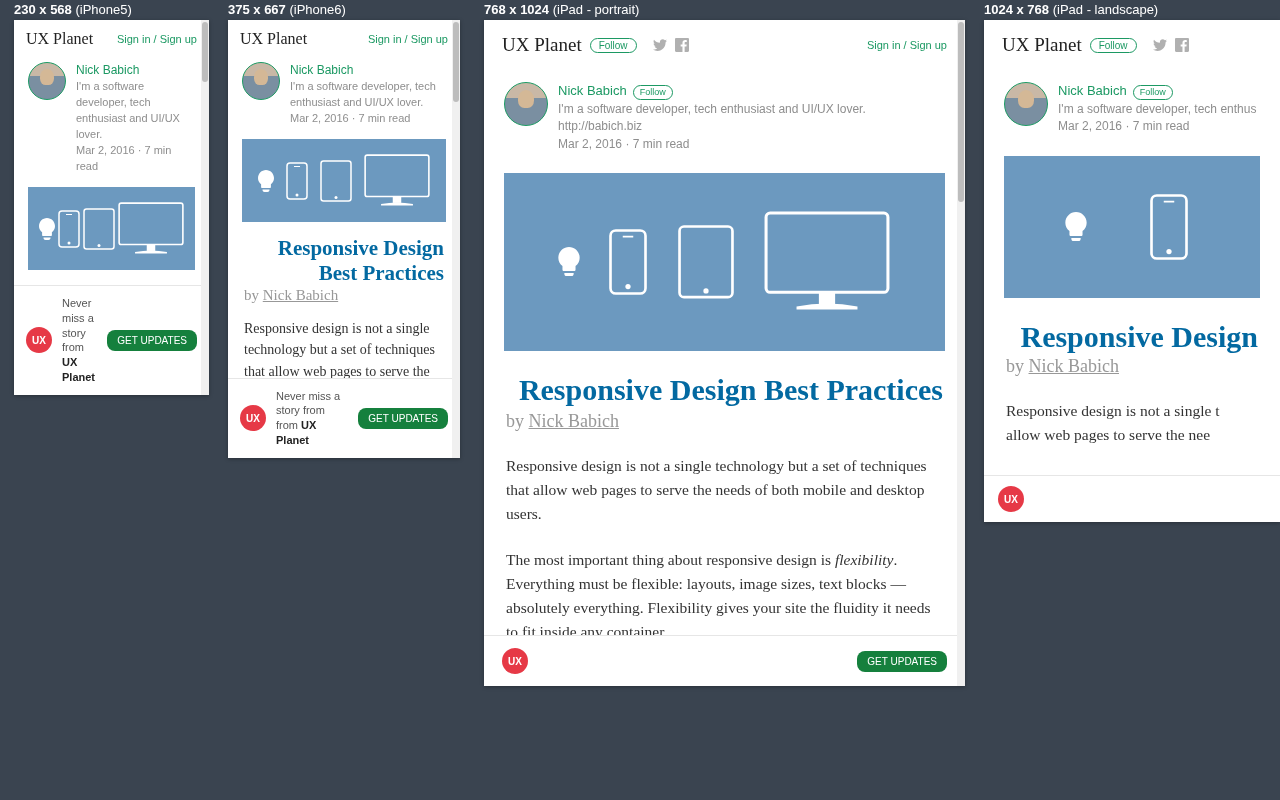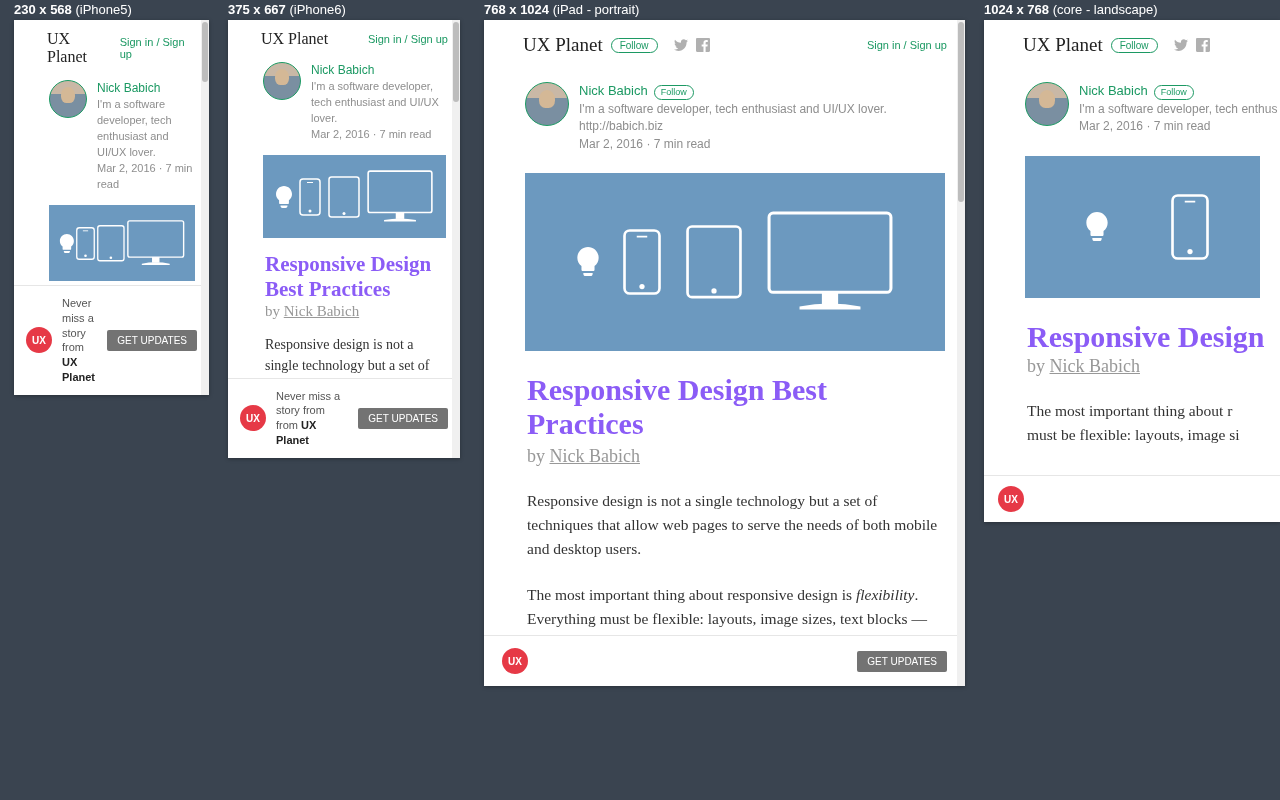--- a/index.html
+++ b/index.html
@@ -9,21 +9,20 @@
     width: 1280px;
     height: 800px;
     overflow: hidden;
     position: relative;
   }
   .viewport {
     position: absolute;
     background: #fff;
     overflow: hidden;
     box-shadow: 0 1px 4px rgba(0,0,0,0.3);
-    padding-left: 21px;
   }
   .vp-label {
     position: absolute;
     color: #fff;
     font-size: 13px;
     font-weight: bold;
     font-family: Arial, sans-serif;
     top: 2px;
   }
   .vp-label .dim { font-weight: bold; }
@@ -114,23 +113,24 @@
   .hero .bulb { width: 18px; }
   .hero .phone { width: 24px; }
   .hero .tablet { width: 34px; }
   .hero .monitor { width: 68px; }
 
   .article-body { padding: 14px 16px; }
   .title {
     font-family: Georgia, 'Times New Roman', serif;
     font-size: 22px;
     font-weight: bold;
-    color: #8b5cf6;
+    color: #0369a1;
     line-height: 1.15;
     margin-bottom: 2px;
+    text-align: right;
   }
   .byline {
     font-family: Georgia, serif;
     font-size: 15px;
     color: #989898;
     margin-bottom: 14px;
   }
   .byline a { color: #989898; text-decoration: underline; cursor: pointer; }
   .para {
     font-family: Georgia, 'Times New Roman', serif;
@@ -160,26 +160,26 @@
     border-radius: 50%;
     display: flex;
     align-items: center;
     justify-content: center;
     flex-shrink: 0;
   }
   .footer-text { font-size: 11px; color: #555; line-height: 1.35; }
   .footer-text b { color: #222; }
   .footer-text .learn { color: #1c9963; cursor: pointer; }
   .updates-btn {
-    background: #737373;
+    background: #15803d;
     color: #fff;
     font-size: 10px;
     font-weight: 500;
     padding: 5px 10px;
-    border-radius: 2px;
+    border-radius: 8px;
     margin-left: auto;
     cursor: pointer;
     white-space: nowrap;
   }
 
   
   .vp1 { left: 14px; top: 20px; width: 195px; height: 375px; }
   .vp2 { left: 228px; top: 20px; width: 232px; height: 438px; }
   .vp3 { left: 484px; top: 20px; width: 481px; height: 666px; }
   .vp4 { left: 984px; top: 20px; width: 296px; height: 502px; } 
@@ -253,21 +253,21 @@
 <div class="vp-label" style="left:228px">
   <span class="dim">375 x 667</span>
   <span class="dev">(iPhone6)</span>
 </div>
 <div class="vp-label" style="left:484px">
   <span class="dim">768 x 1024</span>
   <span class="dev">(iPad - portrait)</span>
 </div>
 <div class="vp-label" style="left:984px">
   <span class="dim">1024 x 768</span>
-  <span class="dev">(core - landscape)</span>
+  <span class="dev">(iPad - landscape)</span>
 </div>
 
 <div class="viewport vp1">
   <div class="header-row">
     <span class="brand">UX Planet</span>
     <span class="signin">Sign in / Sign up</span>
   </div>
   <div class="author-row">
     <div class="avatar"></div>
     <div class="author-meta">
@@ -426,18 +426,19 @@
     <svg class="bulb" viewBox="0 0 18 22">
         <use href="#ic-bulb"></use>
       </svg>
     <svg class="phone" viewBox="-4 -4 48 80">
         <use href="#ic-phone"></use>
       </svg>
   </div>
   <div class="article-body">
     <div class="title">Responsive Design</div>
     <div class="byline"><span>by </span><a>Nick Babich</a></div>
+    <div class="para"><span>Responsive design is not a single t</span><br><span>allow web pages to serve the nee</span></div>
     <div class="para"><span>The most important thing about r</span><br><span>must be flexible: layouts, image si</span></div>
   </div>
   <div class="footer-bar" style="padding:10px 14px">
     <div class="ux-badge">UX</div>
   </div>
 </div>
 
 </body></html>

